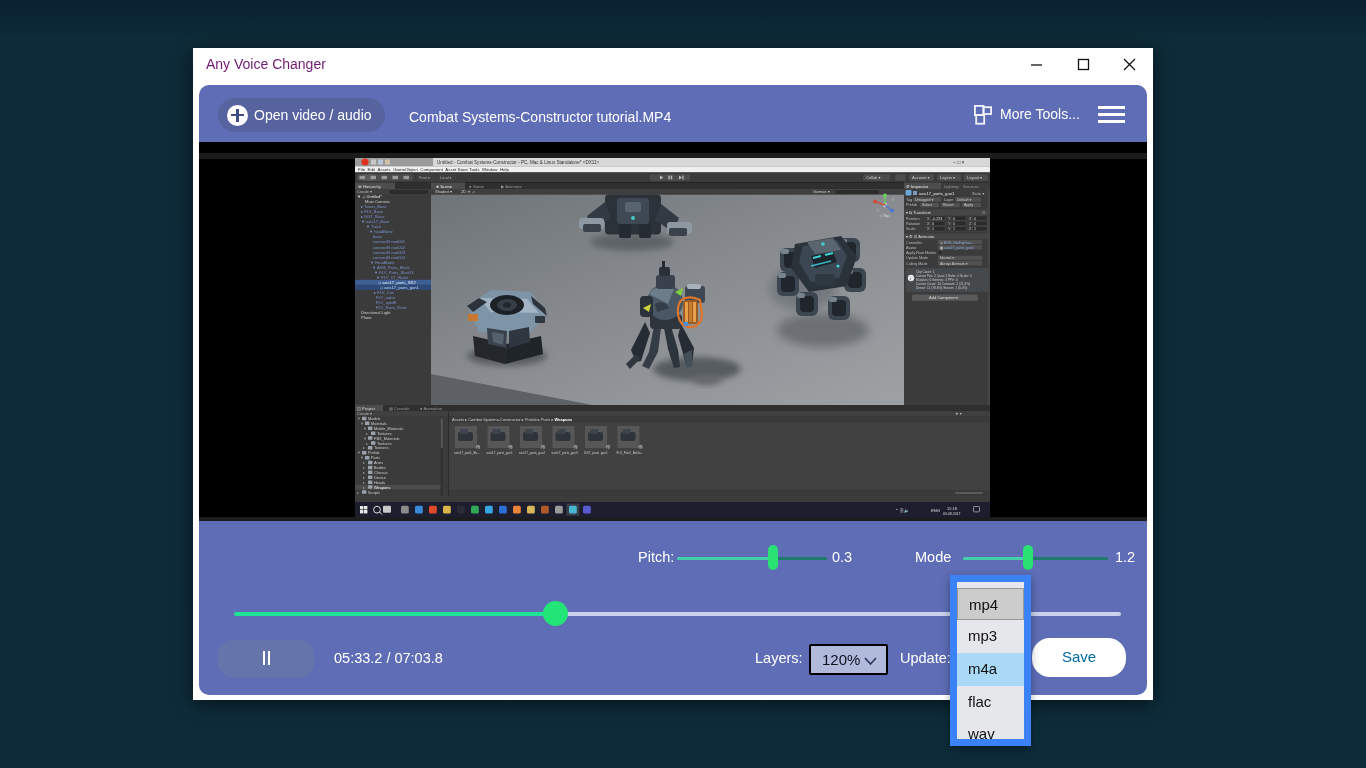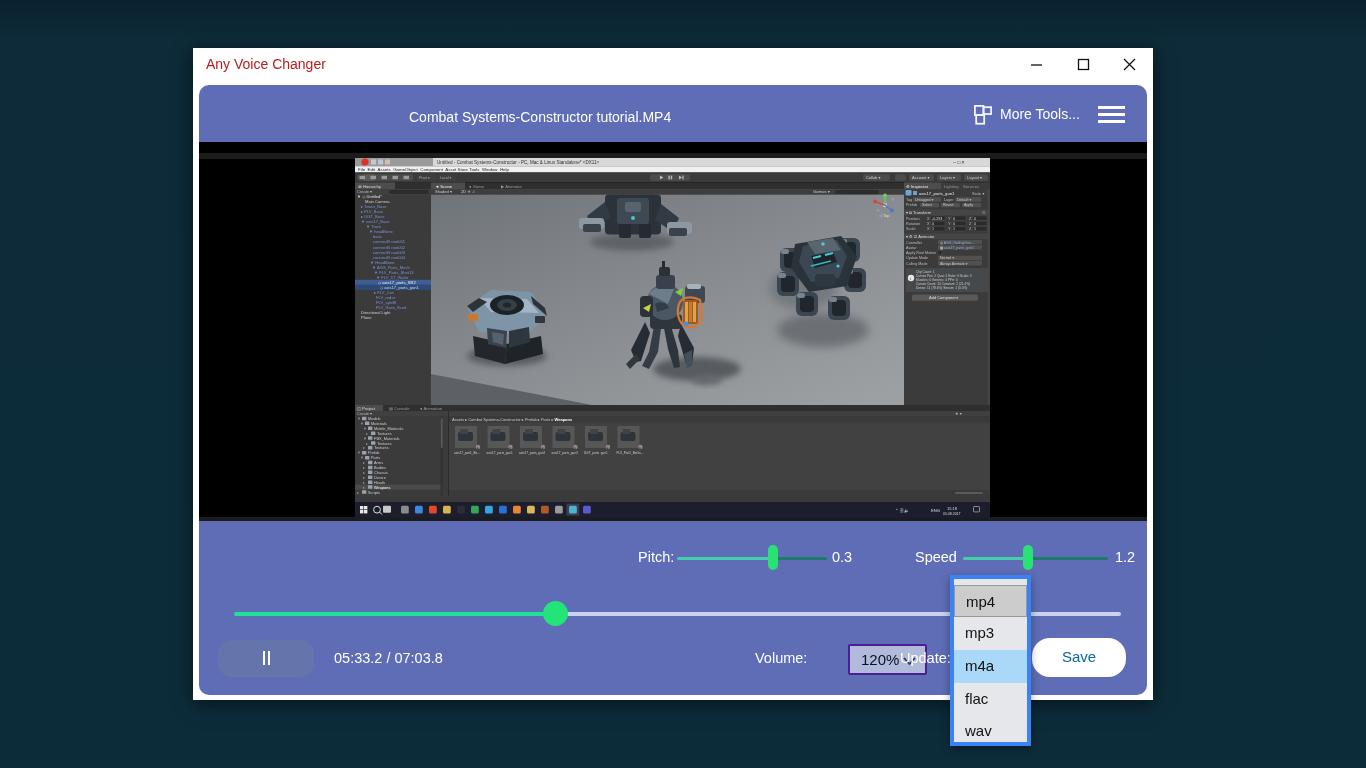--- a/index.html
+++ b/index.html
@@ -1,20 +1,20 @@
 <!DOCTYPE html>
 <html><head>
 <meta charset="utf-8">
 <style>
 * { margin:0; padding:0; box-sizing:border-box; }
 html,body { width:1366px; height:768px; overflow:hidden; }
 body { font-family:"Liberation Sans", sans-serif; background:linear-gradient(180deg,#0a2130 0%, #0d2b38 5%, #0d2c3a 100%); position:relative; }
 .abs { position:absolute; }
 .win { position:absolute; left:193px; top:48px; width:960px; height:652px; background:#fff; box-shadow:0 4px 18px rgba(0,0,0,0.55); }
-.titlebar-text { position:absolute; left:13px; top:8px; font-size:14px; color:#b91c1c; }
+.titlebar-text { position:absolute; left:13px; top:8px; font-size:14px; color:#701a75; }
 .panel { position:absolute; left:6px; top:37px; width:948px; height:610px; background:#5e6db5; border-radius:10px; }
 .header { position:absolute; left:0; top:0; width:100%; height:57px; }
 .openbtn { position:absolute; left:19px; top:13px; width:167px; height:34px; background:#56639e; border-radius:17px; }
 .openbtn .ic { position:absolute; left:9px; top:6.5px; width:21px; height:21px; background:#fff; border-radius:50%; }
 .openbtn .ic:before { content:""; position:absolute; left:9.1px; top:4px; width:2.8px; height:13px; background:#3f4d85; }
 .openbtn .ic:after { content:""; position:absolute; top:9.1px; left:4px; height:2.8px; width:13px; background:#3f4d85; }
 .openbtn .tx { position:absolute; left:36px; top:9px; font-size:14px; color:#fff; }
 .htitle { position:absolute; left:210px; top:24px; font-size:14px; color:#fff; }
 .moretools { position:absolute; left:775px; top:20px; width:110px; height:20px; color:#fff; font-size:14px; }
 .hamb { position:absolute; left:899px; top:21px; width:27px; height:17px; }
@@ -23,41 +23,45 @@
 .strip1 { position:absolute; left:0; top:11.5px; width:100%; height:5.5px; background:#1c1c1c; }
 .strip2 { position:absolute; left:0; top:375.2px; width:100%; height:4.6px; background:#1c1c1c; }
 .shot { position:absolute; left:156px; top:16.7px; width:635px; height:359.6px; }
 .controls { position:absolute; left:0; top:436.4px; width:948px; height:208px; }
 .ctext { color:#fff; font-size:14.5px; position:absolute; }
 .slider-track { position:absolute; height:3.4px; border-radius:2px; }
 .pitch-thumb { position:absolute; width:9.6px; height:25px; border-radius:5px; background:#29e273; }
 .seek-thumb { position:absolute; width:25px; height:25px; border-radius:50%; background:#22e477; }
 .pausebtn { position:absolute; left:19px; top:118.6px; width:96px; height:37px; background:#6674ac; border-radius:14px; }
 .pausebtn .b1,.pausebtn .b2 { position:absolute; top:11.5px; width:2.4px; height:14px; background:#fff; }
-.volbox { position:absolute; left:649px; top:122.3px; width:78.8px; height:31.3px; background:#b2badc; border:2px solid #4c1d95; border-radius:2px; }
+.volbox { position:absolute; left:610px; top:122.3px; width:78.8px; height:31.3px; background:#b2badc; border:2px solid #000000; border-radius:2px; }
 .volbox .vt { position:absolute; left:11px; top:5px; font-size:15px; color:#0c1020; }
 .savebtn { position:absolute; left:833px; top:117px; width:94px; height:39px; background:#fff; border-radius:18px; }
 .savebtn span { position:absolute; width:100%; text-align:center; top:10px; font-size:15px; color:#0369a1; }
-.ddlist { position:absolute; left:950px; top:574.5px; width:81px; height:171.3px; background:#e6e7ea; box-shadow:0 3px 8px rgba(0,0,0,0.35); z-index:50; border:4px solid #3b82f6; }
+.ddlist { position:absolute; left:950px; top:574.5px; width:81px; height:171.3px; background:#e6e7ea; box-shadow:0 3px 8px rgba(0,0,0,0.35); z-index:50; border:7px solid #3b82f6; }
 .ddlist .item { position:absolute; left:0; width:100%; height:32.7px; font-size:15px; color:#111; }
 .ddlist .item span { position:absolute; left:11px; top:7px; }
 </style>
 </head>
 <body>
 <div class="win">
   <div class="titlebar-text">Any Voice Changer</div>
 
   <svg class="abs" style="left:830px;top:6px;" width="120" height="22" viewBox="0 0 120 22">
     <line x1="8" y1="11" x2="19" y2="11" stroke="#111" stroke-width="1.3"></line>
     <rect x="55.5" y="5.5" width="10" height="10" fill="none" stroke="#111" stroke-width="1.3"></rect>
     <line x1="101" y1="5" x2="112" y2="16" stroke="#111" stroke-width="1.3"></line>
     <line x1="112" y1="5" x2="101" y2="16" stroke="#111" stroke-width="1.3"></line>
   </svg>
   <div class="panel">
     <div class="header">
+      <div class="openbtn">
+          <div class="ic"></div>
+          <div class="tx">Open video / audio</div>
+        </div>
       <div class="htitle">Combat Systems-Constructor tutorial.MP4</div>
       <div class="moretools">
         <svg class="abs" style="left:-1px;top:-1px;" width="21" height="22" viewBox="0 0 21 22">
           <rect x="1.9" y="1.9" width="8.6" height="9.2" fill="none" stroke="#f3f5fc" stroke-width="1.8"></rect>
           <rect x="10.5" y="3.2" width="7.6" height="6.8" fill="none" stroke="#f3f5fc" stroke-width="1.8"></rect>
           <rect x="3.2" y="11.1" width="8" height="8.6" fill="none" stroke="#f3f5fc" stroke-width="1.8"></rect>
         </svg>
         <span class="abs" style="left:26px;top:1px;">More Tools...</span>
       </div>
       <div class="hamb">
@@ -483,34 +487,34 @@
             <text x="588" y="356.5" font-size="3.5" fill="#ddd">05.08.2017</text>
             <rect x="618.5" y="348.5" width="6" height="5.4" rx="0.8" fill="none" stroke="#bbb" stroke-width="0.7"></rect>
           </svg></div>
     </div>
     <div class="controls">
       <div class="ctext" style="left:439px;top:27.6px;">Pitch:</div>
       <div class="slider-track" style="left:478px;top:35.2px;width:96px;background:#43cfa9;"></div>
       <div class="slider-track" style="left:574px;top:35.2px;width:54.3px;background:#1f7a6e;"></div>
       <div class="pitch-thumb" style="left:569.2px;top:23.8px;"></div>
       <div class="ctext" style="left:633px;top:27.6px;">0.3</div>
-      <div class="ctext" style="left:716px;top:27.6px;">Speed</div>
+      <div class="ctext" style="left:716px;top:27.6px;">Mode</div>
       <div class="slider-track" style="left:764px;top:35.2px;width:65px;background:#43cfa9;"></div>
       <div class="slider-track" style="left:829px;top:35.2px;width:79.5px;background:#1f7a6e;"></div>
       <div class="pitch-thumb" style="left:824.3px;top:23.8px;"></div>
       <div class="ctext" style="left:916px;top:27.6px;">1.2</div>
       <div class="slider-track" style="left:35px;top:91.1px;width:321px;background:#1fe295;"></div>
       <div class="slider-track" style="left:356px;top:91.1px;width:565.5px;background:#ccd2ee;"></div>
       <div class="seek-thumb" style="left:344px;top:80.1px;"></div>
       <div class="pausebtn">
           <div class="b1" style="left:45px;"></div>
           <div class="b2" style="left:49.6px;"></div>
         </div>
       <div class="ctext" style="left:135px;top:128.6px;">05:33.2 / 07:03.8</div>
-      <div class="ctext" style="left:556px;top:128.6px;">Volume:</div>
+      <div class="ctext" style="left:556px;top:128.6px;">Layers:</div>
       <div class="volbox">
           <span class="vt">120%</span>
         <svg class="abs" style="left:52px;top:10px;" width="16" height="10" viewBox="0 0 16 10">
             <path d="M2 2 L7.5 8 L13 2" fill="none" stroke="#2f3a60" stroke-width="1.8"></path>
           </svg>
       </div>
       <div class="ctext" style="left:701px;top:128.6px;">Update:</div>
       <div class="savebtn">
           <span>Save</span>
         </div>

